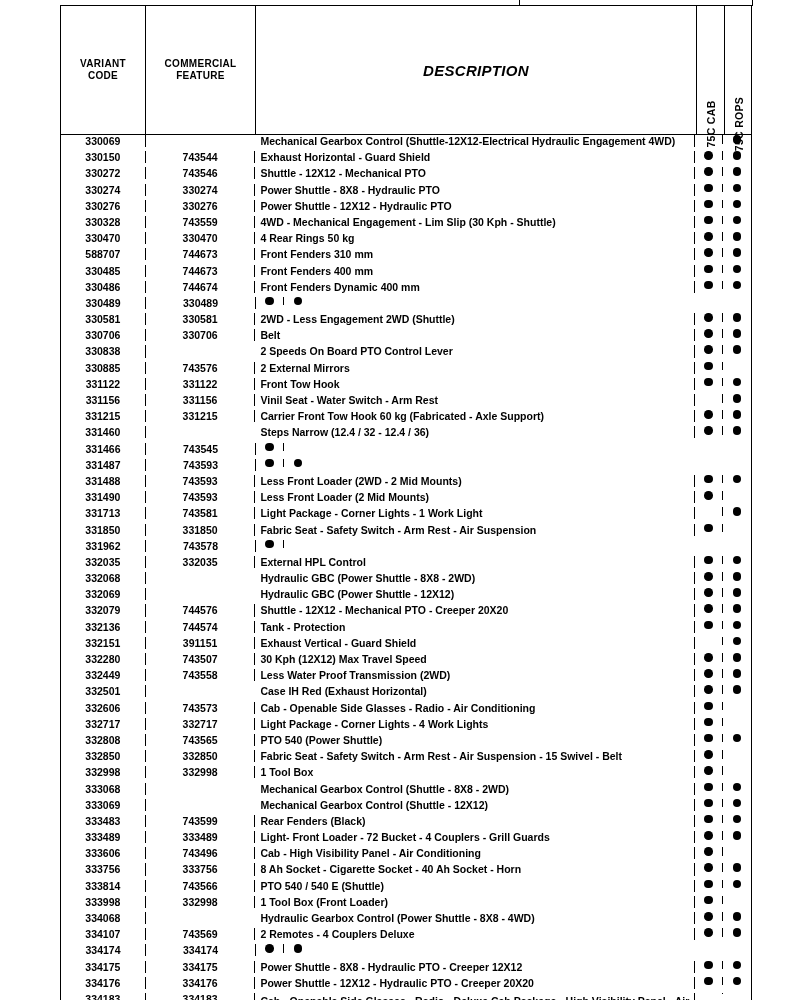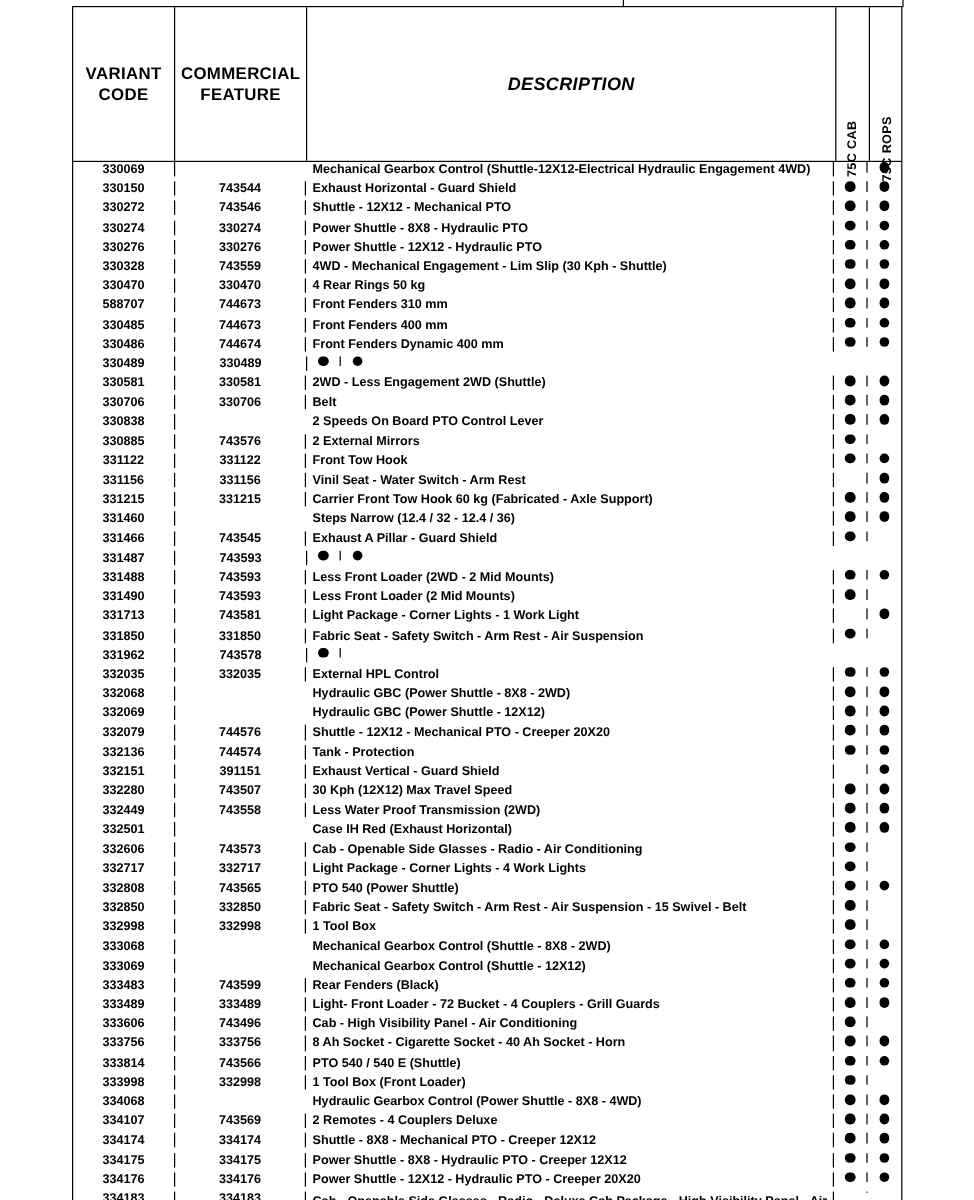--- a/index.html
+++ b/index.html
@@ -72,21 +72,21 @@
   .hc-desc      { left: 195px; width: 263px; border-right: 1.5px solid #000; }
   .hc-cab       { left: 458px; width: 27px;  border-right: 1.5px solid #000; }
   .hc-rops      { left: 485px; width: 27px; }
 
   
   .hc-desc  { left: 195px; width: 441px; }
   .hc-cab   { left: 636px; width: 28px; }
   .hc-rops  { left: 664px; width: 28px; }
 
   .hc-variant .lbl, .hc-commerc .lbl {
-    font-size: 14px;
+    font-size: 10px;
     font-weight: bold;
     line-height: 1.25;
     letter-spacing: 0.3px;
   }
   .hc-desc .lbl {
     font-size: 15px;
     font-weight: bold;
     letter-spacing: 0.3px;
     font-style: italic;
   }
@@ -416,21 +416,20 @@
           <div class="cell c-cab">
             <span class="dot"></span>
           </div>
           <div class="cell c-rops">
             <span class="dot"></span>
           </div>
         </div>
         <div class="row">
           <div class="cell c-variant">331466</div>
           <div class="cell c-commerc">743545</div>
-          <div class="cell c-desc">Exhaust A Pillar - Guard Shield</div>
           <div class="cell c-cab">
             <span class="dot"></span>
           </div>
           <div class="cell c-rops">
             <span class="dot hidden"></span>
           </div>
         </div>
         <div class="row">
           <div class="cell c-variant">331487</div>
           <div class="cell c-commerc">743593</div>
@@ -755,21 +754,20 @@
           <div class="cell c-cab">
             <span class="dot"></span>
           </div>
           <div class="cell c-rops">
             <span class="dot"></span>
           </div>
         </div>
         <div class="row">
           <div class="cell c-variant">334174</div>
           <div class="cell c-commerc">334174</div>
-          <div class="cell c-desc">Shuttle - 8X8 - Mechanical PTO - Creeper 12X12</div>
           <div class="cell c-cab">
             <span class="dot"></span>
           </div>
           <div class="cell c-rops">
             <span class="dot"></span>
           </div>
         </div>
         <div class="row">
           <div class="cell c-variant">334175</div>
           <div class="cell c-commerc">334175</div>

